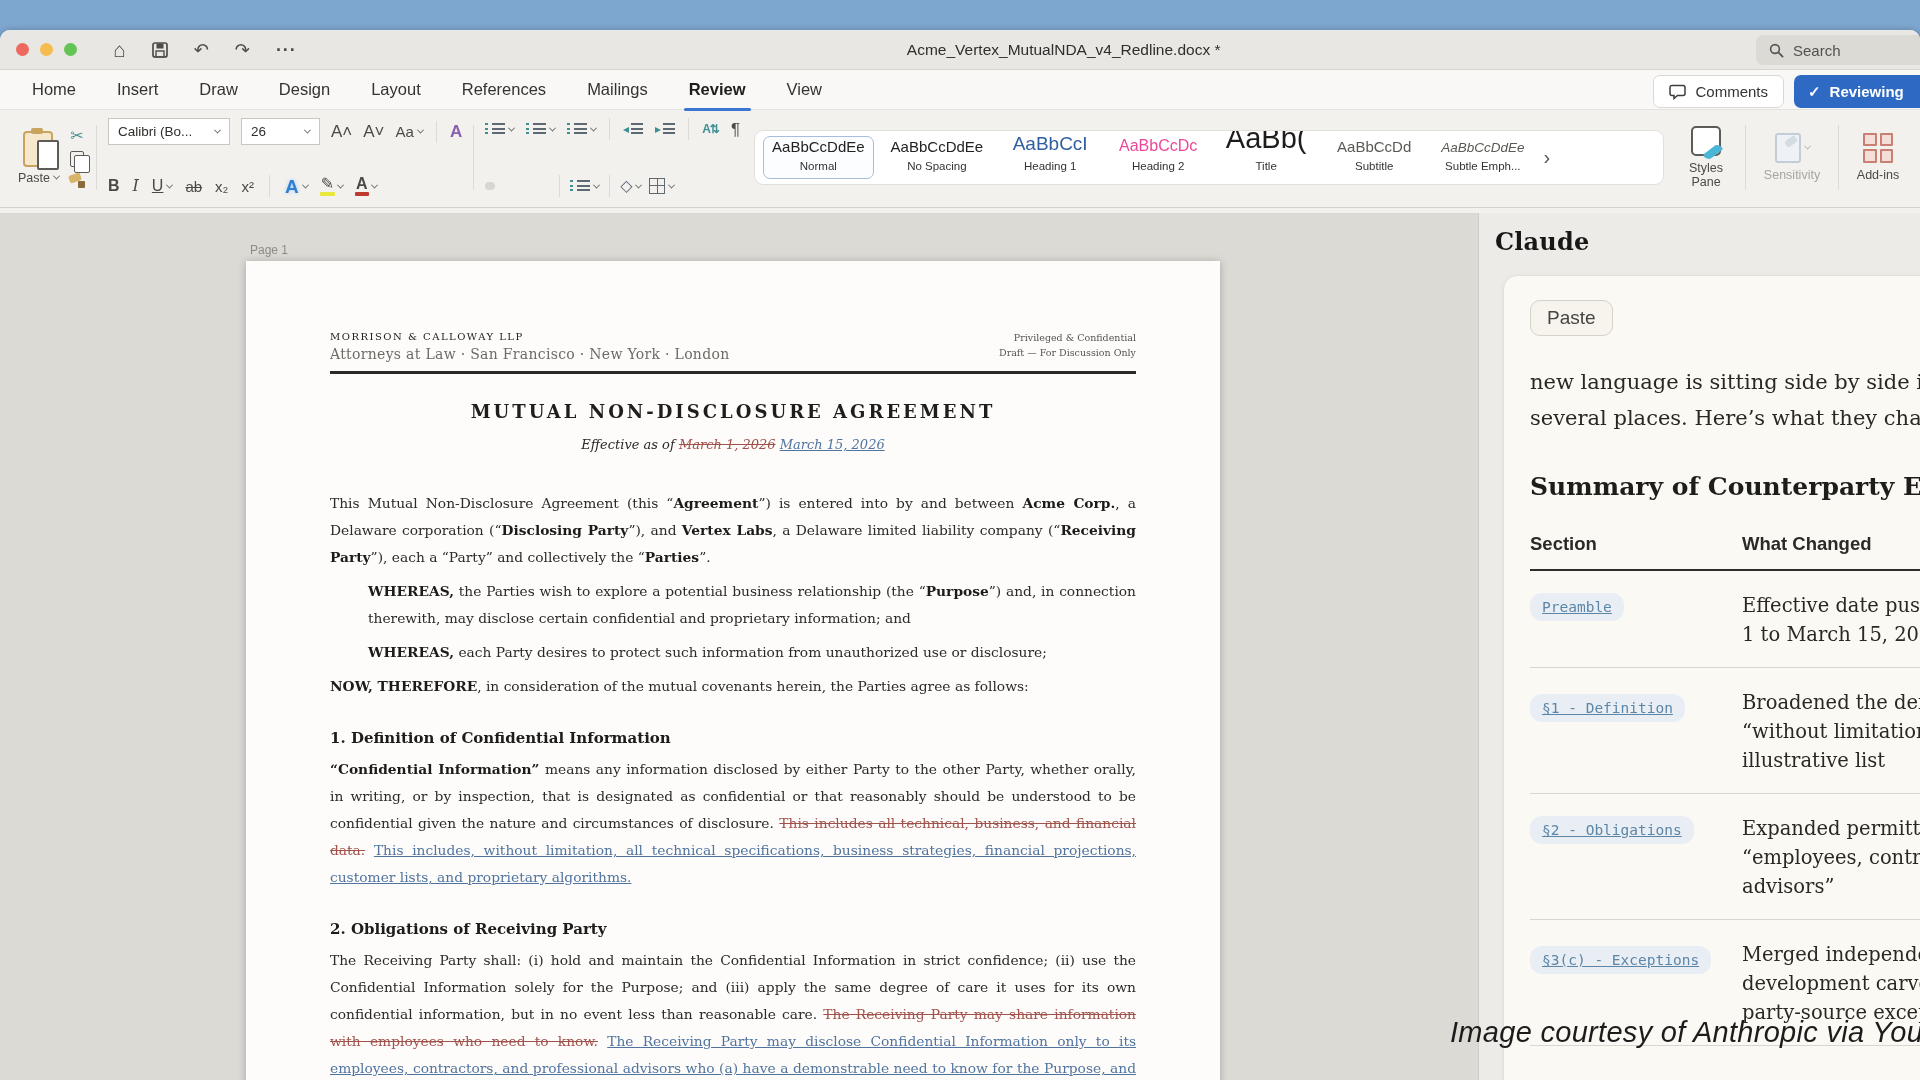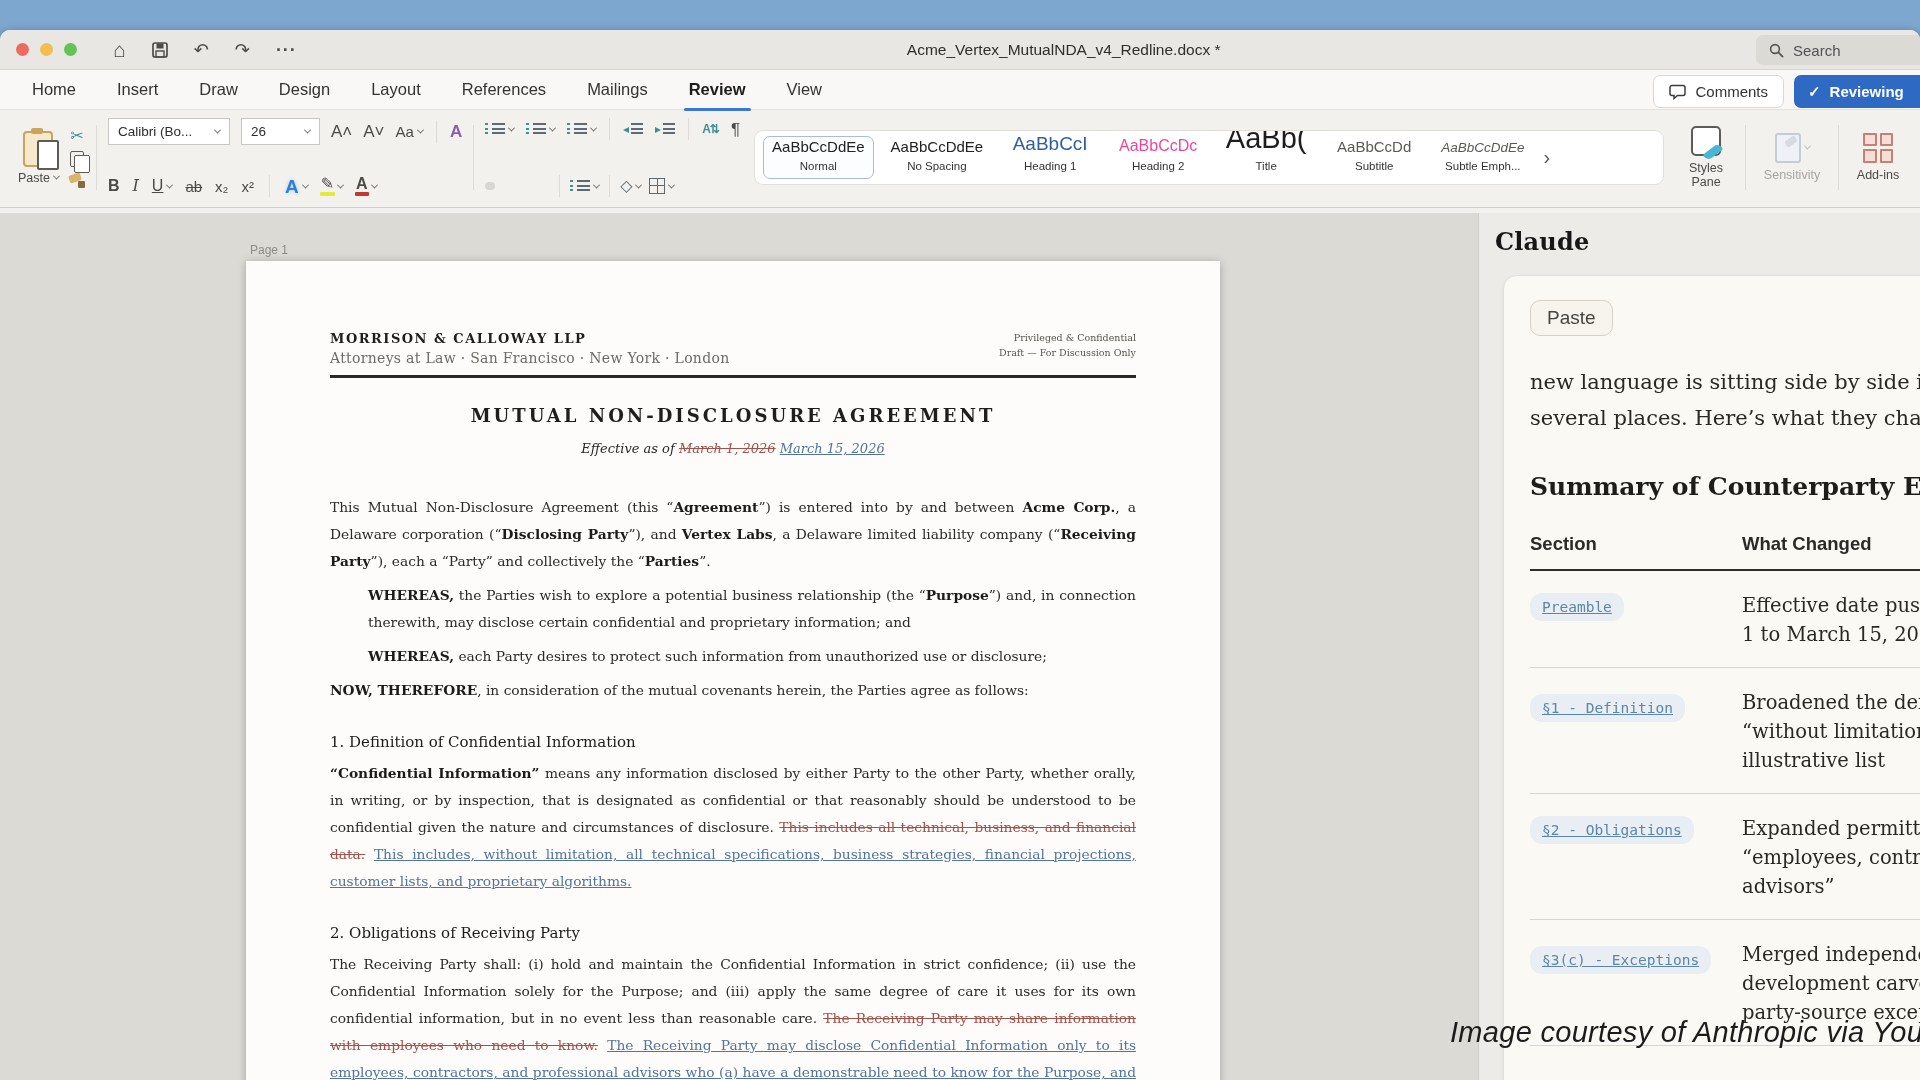--- a/index.html
+++ b/index.html
@@ -123,33 +123,33 @@
 
   
   .content { position:absolute; top:183px; left:0; right:0; bottom:0; display:flex; }
   .doc-area { position:relative; width:1478px; background:#dcdad5; overflow:hidden; }
   .page-label { position:absolute; left:250px; top:30px; font-size:12px; color:#8d8b86; }
   .page { position:absolute; left:246px; top:48px; width:974px; height:1020px; background:#fdfcfa;
           box-shadow:0 1px 8px rgba(0,0,0,.25); padding:70px 84px 0; }
 
   .doc-serif { font-family:"DejaVu Serif","Liberation Serif",serif; }
   .doc-header { display:flex; justify-content:space-between; align-items:flex-start; }
-  .firm-name { font-size:13px; font-weight:700; letter-spacing:1.5px; color:#1e1d1b; }
+  .firm-name { font-size:10px; font-weight:400; letter-spacing:1.5px; color:#1e1d1b; }
   .firm-sub { font-size:14px; color:#6c6b66; margin-top:4px; letter-spacing:.3px; }
   .priv { text-align:right; font-size:9.5px; color:#55544f; line-height:1.55; }
   .doc-rule { border-bottom:3px solid #2a2927; margin-top:9px; }
 
   .doc-title { text-align:center; font-size:18px; font-weight:700; letter-spacing:3px;
                color:#1f1e1c; margin-top:27px; }
   .doc-effective { text-align:center; font-size:13px; font-style:italic; margin-top:15px; color:#2b2a28; }
 
   .doc-body { margin-top:38px; }
   .doc-p { font-size:13.8px; line-height:27px; text-align:justify; color:#2b2a28; margin-top:7px; }
   .doc-p.indent { padding-left:38px; }
-  .doc-heading { font-size:15px; font-weight:400; color:#1d1c1a; margin-top:29px; margin-bottom:9px; }
+  .doc-heading { font-size:15px; font-weight:700; color:#1d1c1a; margin-top:29px; margin-bottom:9px; }
   .run.b { font-weight:700; color:#1c1b19; }
   .run.del { color:#a0524c; text-decoration:line-through; }
   .run.ins { color:#51749f; text-decoration:underline; }
 
   
   .claude-panel { position:relative; flex:1; background:#edebe7; border-left:1px solid #cfcdc8; overflow:hidden; }
   .claude-title { position:absolute; left:16px; top:14px; font-family:"DejaVu Serif",serif;
                   font-size:24px; font-weight:700; color:#171717; letter-spacing:.2px; }
   .claude-card { position:absolute; left:24px; top:62px; width:470px; height:1000px;
                  background:#fbf9f4; border:1px solid #e3e0d8; border-radius:14px;

